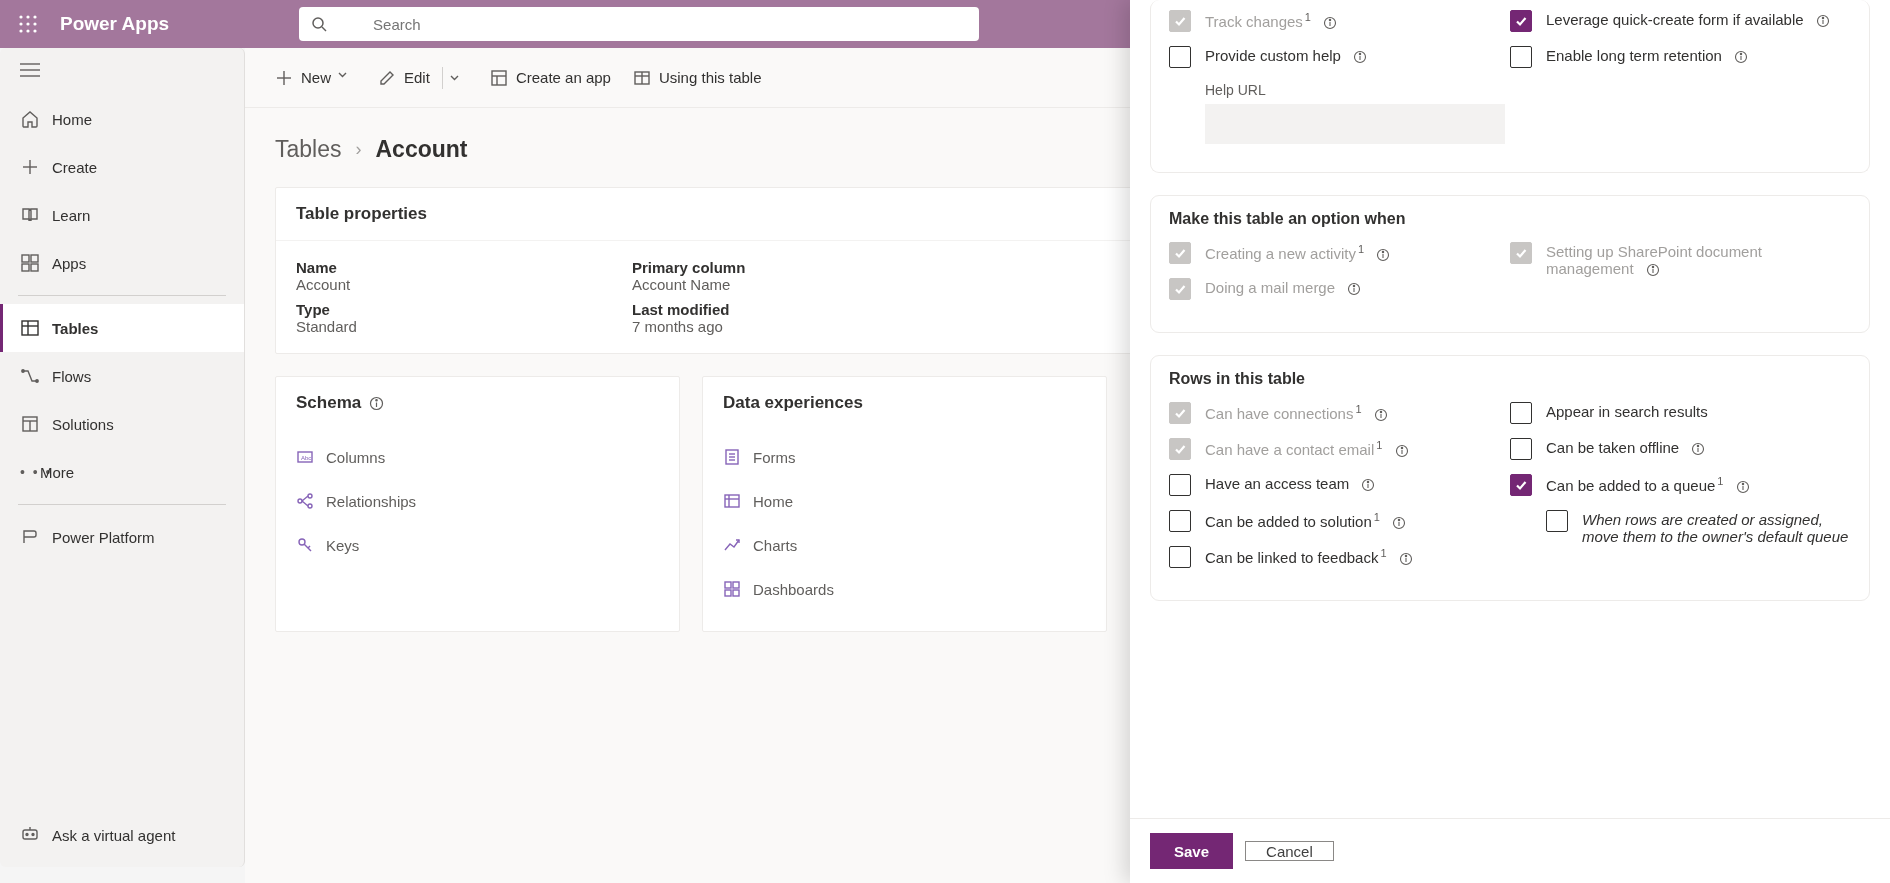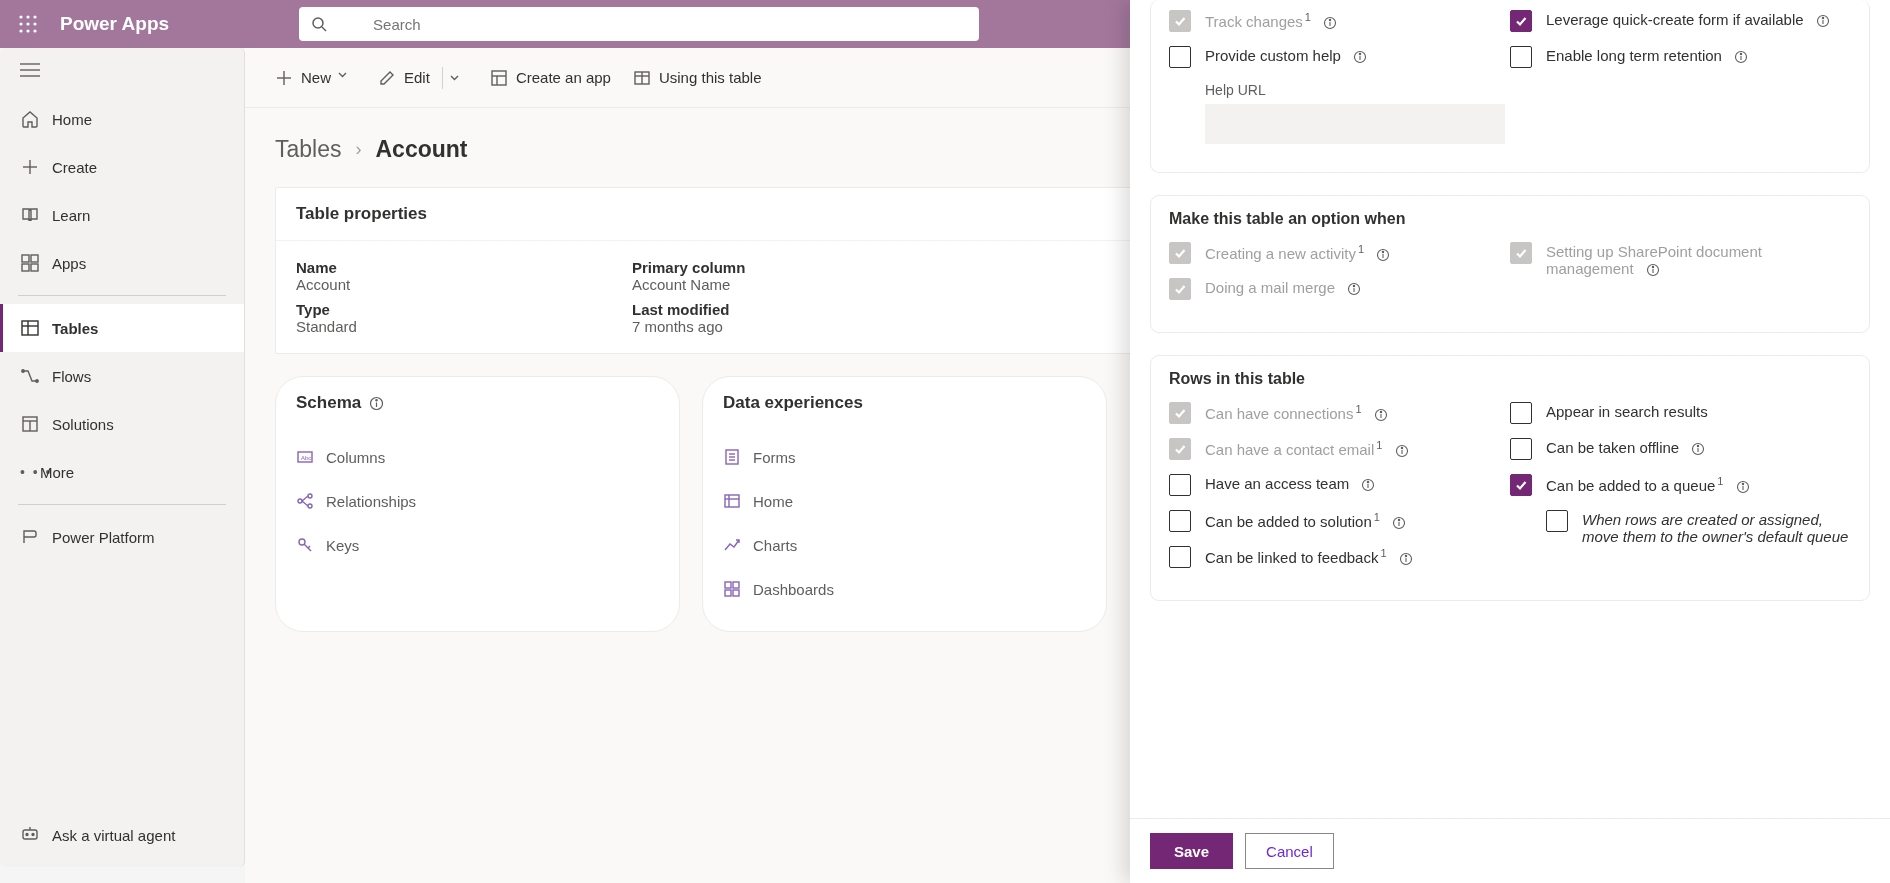--- a/index.html
+++ b/index.html
@@ -66,21 +66,21 @@
   .card {
     background: #fff; border: 1px solid #edebe9; border-radius: 2px;
     margin-bottom: 22px;
   }
   .card .card-title { font-size: 17px; font-weight: 600; padding: 16px 20px; border-bottom: 1px solid #f3f2f1;}
   .props { display: grid; grid-template-columns: 300px 300px; padding: 18px 20px; gap: 8px 36px; }
   .props .lbl { font-size: 15px; font-weight: 600; color: #323130; }
   .props .val { font-size: 15px; color: #605e5c; }
 
   .cards-row { display: flex; gap: 22px; }
-  .schema-card, .data-card { width: 405px; border-radius: 28px; }
+  .schema-card, .data-card { width: 405px; }
   .sec-title { font-size: 17px; font-weight: 600; padding: 16px 20px; display:flex; align-items:center;}
   .sec-title svg { margin-left: 8px; }
   .sec-list { list-style: none; padding: 6px 20px 20px 20px; }
   .sec-list li { display: flex; align-items: center; height: 44px; font-size: 15px; color: #605e5c; cursor: pointer;}
   .sec-list li svg { margin-right: 12px; }
 
   
   .panel {
     position: absolute; top: 0; right: 0; bottom: 0; width: 760px;
     background: #fff; box-shadow: -6px 0 20px rgba(0,0,0,0.15);
@@ -88,21 +88,21 @@
   }
   .panel-scroll { flex: 1; overflow-y: auto; padding: 0px 20px 18px 20px; }
   .panel-footer {
     border-top: 1px solid #edebe9; padding: 14px 20px; display: flex; align-items: center; background: #fff;
   }
   .btn-primary {
     background: #742774; color: #fff; border: none; height: 36px; padding: 0 24px;
     font-size: 15px; font-weight: 600; cursor: pointer; margin-right: 12px;
   }
   .btn-default {
-    background: #fff; color: #6d28d9; border: 1px solid #8a8886; height: 36px; padding: 0 20px;
+    background: #fff; color: #404040; border: 1px solid #8a8886; height: 20px; padding: 0 20px;
     font-size: 15px; cursor: pointer;
   }
 
   .pgroup {
     border: 1px solid #edebe9; border-radius: 9px; margin-bottom: 22px;
     padding: 14px 18px 18px 18px; background: #fff;
   }
   .pgroup .pg-title { font-size: 16px; font-weight: 600; margin-bottom: 14px; }
   .pg-cols { display: flex; }
   .pg-col { flex: 1; }

